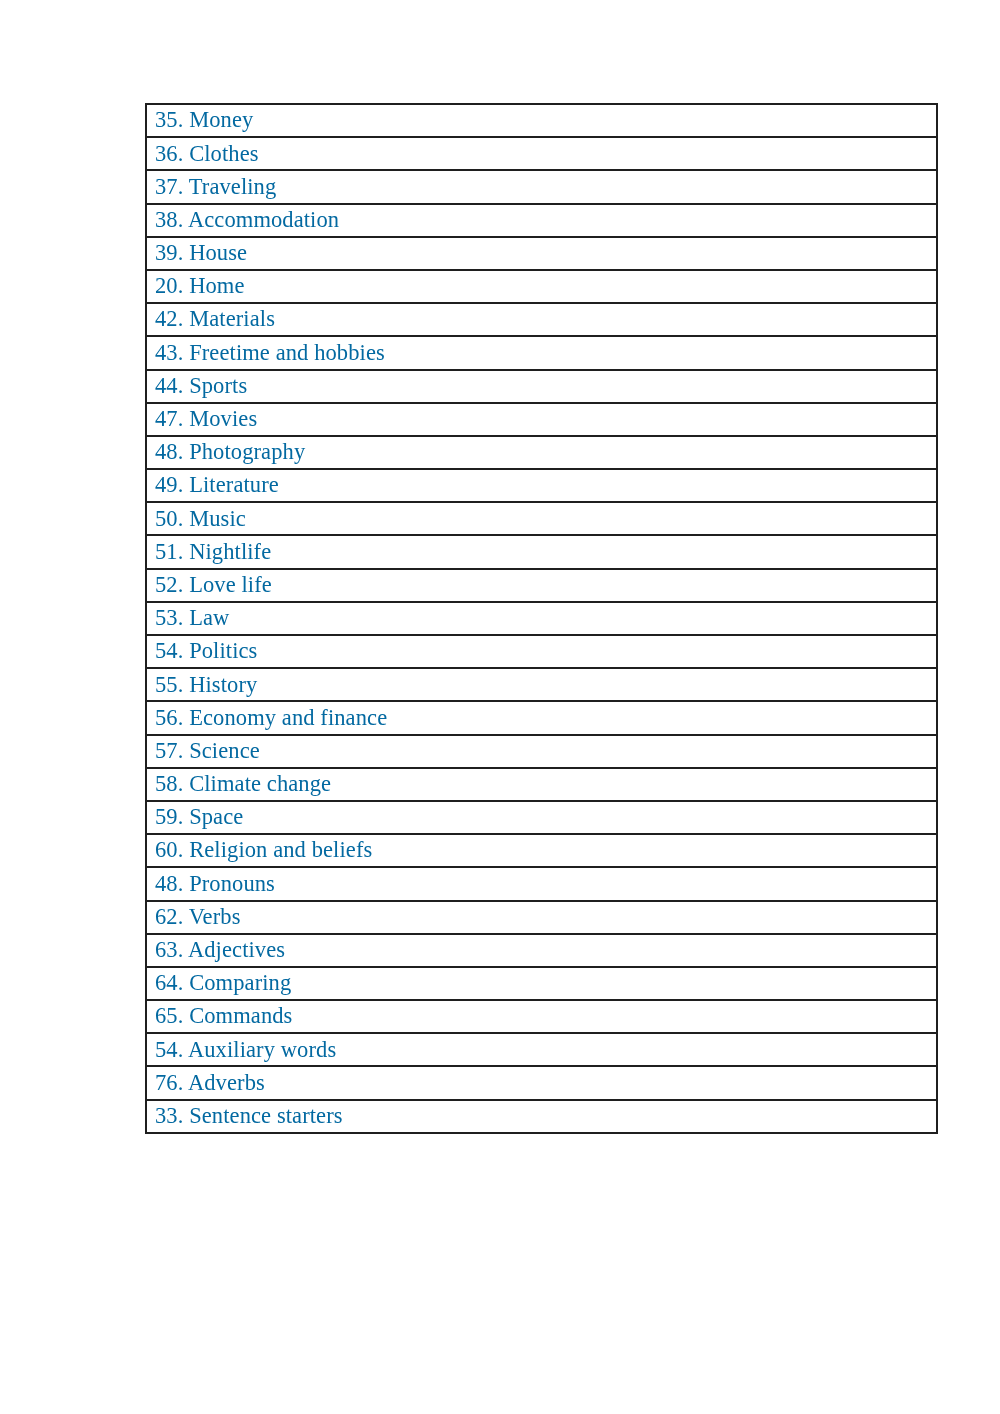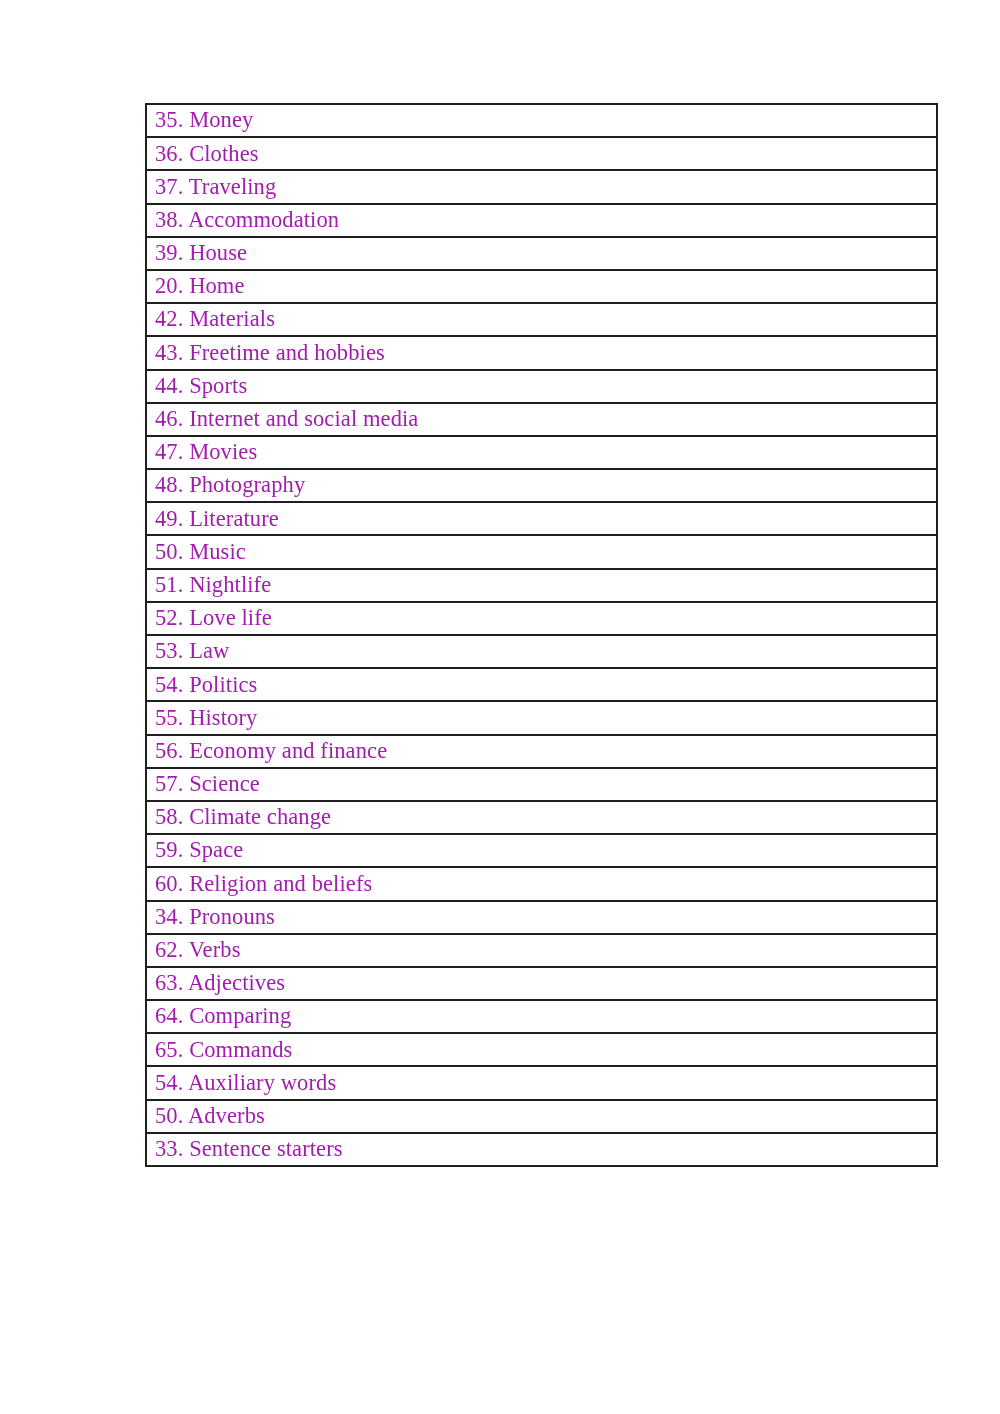--- a/index.html
+++ b/index.html
@@ -23,21 +23,21 @@
     border-collapse: collapse;
     table-layout: fixed;
   }
   .toc-table td {
     border: 2px solid #1f1f1f;
     height: 31.2px;
     padding: 0 0 0 8px;
     vertical-align: middle;
     font-size: 22.5px;
     line-height: 1;
-    color: #a21caf;
+    color: #0369a1;
     letter-spacing: 0.1px;
     white-space: nowrap;
     overflow: hidden;
   }
 </style>
 </head>
 <body>
 
 <div class="page">
   <table class="toc-table">
@@ -73,23 +73,20 @@
 
   <tr>
     <td>43. Freetime and hobbies</td>
   </tr>
 
   <tr>
     <td>44. Sports</td>
   </tr>
 
 
-  <tr>
-    <td>46. Internet and social media</td>
-  </tr>
 
   <tr>
     <td>47. Movies</td>
   </tr>
 
   <tr>
     <td>48. Photography</td>
   </tr>
 
   <tr>
@@ -134,21 +131,21 @@
 
   <tr>
     <td>59. Space</td>
   </tr>
 
   <tr>
     <td>60. Religion and beliefs</td>
   </tr>
 
   <tr>
-    <td>34. Pronouns</td>
+    <td>48. Pronouns</td>
   </tr>
 
   <tr>
     <td>62. Verbs</td>
   </tr>
 
   <tr>
     <td>63. Adjectives</td>
   </tr>
 
@@ -158,21 +155,21 @@
 
   <tr>
     <td>65. Commands</td>
   </tr>
 
   <tr>
     <td>54. Auxiliary words</td>
   </tr>
 
   <tr>
-    <td>50. Adverbs</td>
+    <td>76. Adverbs</td>
   </tr>
 
   <tr>
     <td>33. Sentence starters</td>
   </tr>
 </tbody>
   </table>
 </div>
 
 </body></html>

